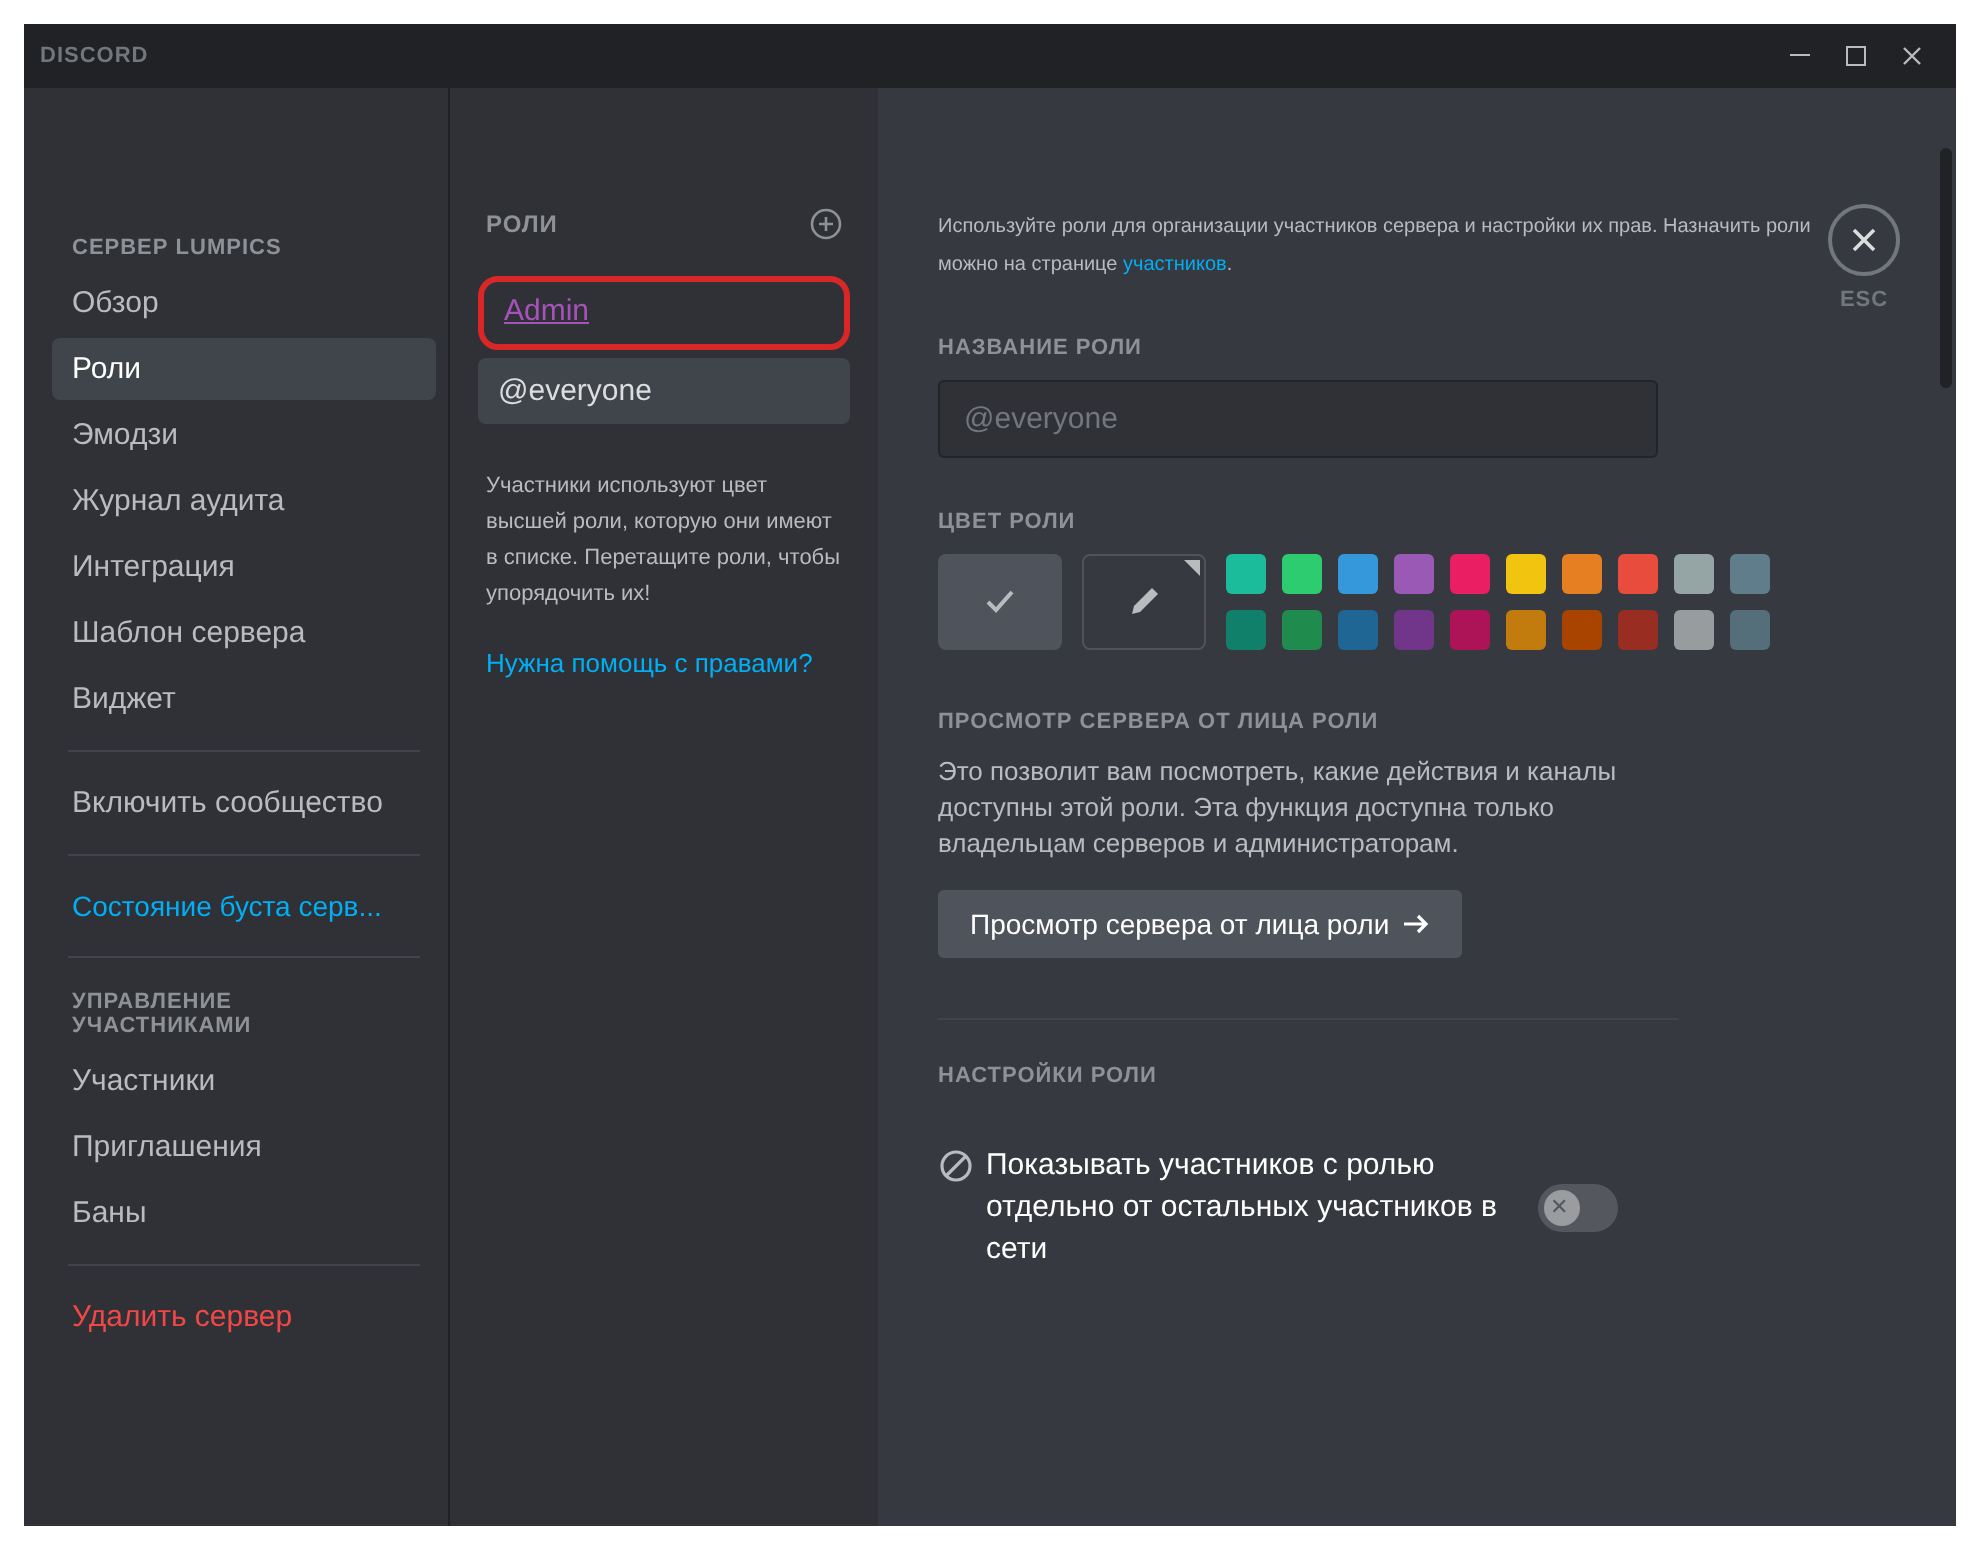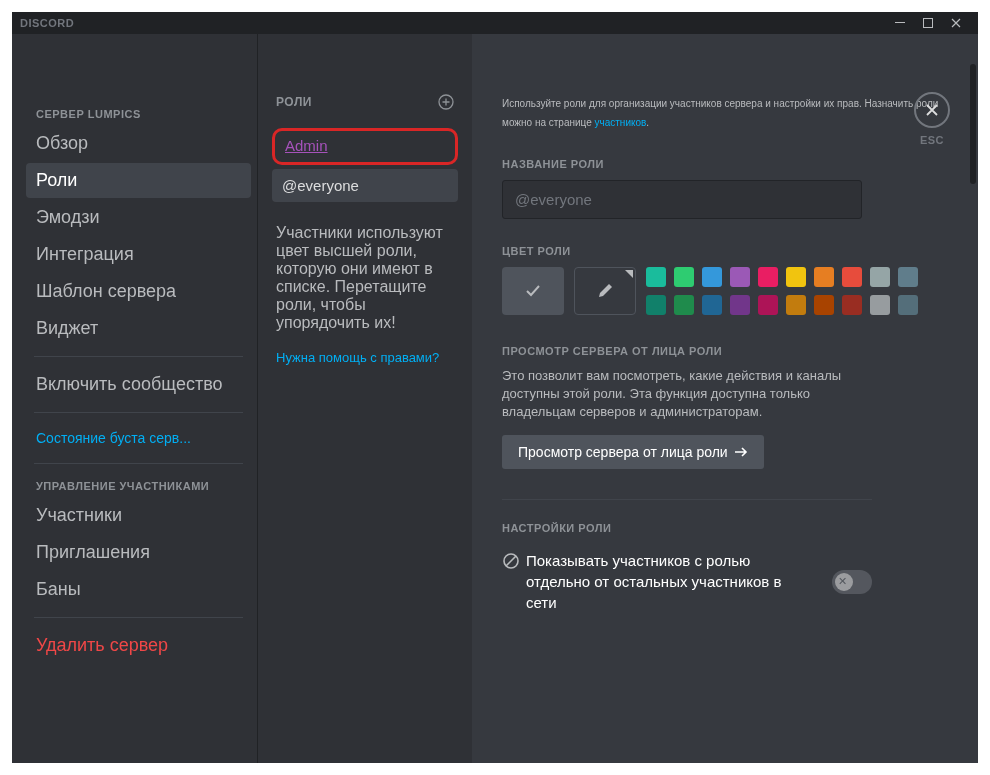--- a/index.html
+++ b/index.html
@@ -1,55 +1,55 @@
 <!DOCTYPE html>
 <html><head>
 <meta charset="utf-8">
 <style>
 * { margin: 0; padding: 0; box-sizing: border-box; font-family: "Whitney", "Helvetica Neue", Helvetica, Arial, sans-serif; }
 body { background: #fff; width: 990px; height: 775px; overflow: hidden; }
 .window { position: absolute; left: 12px; top: 12px; width: 966px; height: 751px; background: #202225; display: flex; flex-direction: column; }
-.titlebar { height: 22px; display: flex; align-items: center; padding: 0 8px; color: #72767d; font-size: 11px; font-weight: 700; letter-spacing: 0.5px; }
+.titlebar { height: 32px; display: flex; align-items: center; padding: 0 8px; color: #72767d; font-size: 11px; font-weight: 700; letter-spacing: 0.5px; }
 .titlebar-spacer { flex: 1; }
 .titlebar-btn { width: 28px; height: 22px; display: flex; align-items: center; justify-content: center; color: #b9bbbe; cursor: pointer; }
 .main { flex: 1; display: flex; background: #36393f; overflow: hidden; }
-.sidebar-left { width: 246px; background: #2f3136; padding: 60px 6px 20px 14px; overflow-y: auto; border-right: 1px solid #202225; }
+.sidebar-left { width: 213px; background: #2f3136; padding: 60px 6px 20px 14px; overflow-y: auto; border-right: 1px solid #202225; }
 .sidebar-category { font-size: 11px; font-weight: 700; color: #8e9297; text-transform: uppercase; letter-spacing: 0.5px; padding: 6px 10px; margin-top: 8px; }
-.sidebar-item { font-size: 18px; color: #b9bbbe; padding: 7px 10px; border-radius: 4px; cursor: pointer; margin-bottom: 2px; }
+.sidebar-item { font-size: 15px; color: #b9bbbe; padding: 7px 10px; border-radius: 4px; cursor: pointer; margin-bottom: 2px; }
 .sidebar-item.selected { background: #40444b; color: #fff; }
 .sidebar-item.link { color: #00aff4; font-size: 14px; }
 .sidebar-item.danger { color: #f04747; }
 .sidebar-sep { height: 1px; background: #40444b; margin: 10px 8px; }
 .roles-col { width: 214px; background: #2f3136; padding: 60px 14px 20px 14px; }
 .roles-header { display: flex; align-items: center; justify-content: space-between; color: #8e9297; font-size: 12px; font-weight: 700; letter-spacing: 0.5px; padding: 0 4px 18px 4px; }
 .role-item { padding: 8px 10px; border-radius: 4px; font-size: 15px; cursor: pointer; margin-bottom: 2px; color: #b9bbbe; }
 .role-item.admin { color: #a652bb; font-weight: 500; }
 .role-item.everyone { background: #40444b; color: #dcddde; }
 .role-admin-highlight { border: 3px solid #d92626; border-radius: 10px; padding: 4px 8px; margin-bottom: 4px; }
-.roles-hint { color: #b9bbbe; font-size: 16px; line-height: 18px; margin-top: 22px; padding: 0 4px; }
+.roles-hint { color: #b9bbbe; font-size: 11px; line-height: 18px; margin-top: 22px; padding: 0 4px; }
 .roles-help { color: #00aff4; font-size: 13px; margin-top: 18px; padding: 0 4px; cursor: pointer; }
 .content { flex: 1; background: #36393f; padding: 60px 30px 20px 30px; position: relative; overflow-y: auto; }
 .content-desc { color: #b9bbbe; font-size: 10px; line-height: 19px; max-width: 440px; }
 .content-desc a { color: #00aff4; text-decoration: none; }
 .section-label { font-size: 11px; font-weight: 700; color: #8e9297; text-transform: uppercase; letter-spacing: 0.5px; margin-top: 26px; margin-bottom: 10px; }
 .text-input { width: 360px; background: #2f3136; border: 1px solid #222428; border-radius: 3px; padding: 10px 12px; color: #dcddde; font-size: 15px; }
 .text-input::placeholder { color: #72767d; }
 .color-row { display: flex; gap: 10px; margin-bottom: 8px; }
 .color-default { width: 62px; height: 48px; background: #4f545c; border-radius: 4px; display: flex; align-items: center; justify-content: center; color: #b9bbbe; cursor: pointer; }
 .color-custom { width: 62px; height: 48px; border: 1px solid #4f545c; border-radius: 4px; display: flex; align-items: center; justify-content: center; color: #b9bbbe; cursor: pointer; position: relative; }
 .color-custom::after { content: ""; position: absolute; top: 2px; right: 2px; width: 0; height: 0; border-style: solid; border-width: 0 8px 8px 0; border-color: transparent #b9bbbe transparent transparent; }
 .swatch-grid { display: flex; flex-direction: column; gap: 8px; }
 .swatch-row { display: flex; gap: 8px; }
 .swatch { width: 20px; height: 20px; border-radius: 3px; cursor: pointer; }
 .view-box { margin-top: 30px; }
 .view-title { font-size: 11px; font-weight: 700; color: #8e9297; text-transform: uppercase; letter-spacing: 0.5px; margin-bottom: 10px; }
 .view-desc { color: #b9bbbe; font-size: 13px; line-height: 18px; max-width: 360px; margin-bottom: 14px; }
 .view-btn { background: #4f545c; color: #fff; font-size: 14px; padding: 9px 16px; border: none; border-radius: 3px; cursor: pointer; display: inline-flex; align-items: center; gap: 6px; }
 .divider { height: 1px; background: #40444b; margin: 30px 0 0 0; max-width: 370px; }
-.setting-row { display: flex; align-items: center; justify-content: space-between; max-width: 370px; margin-top: 16px; }
+.setting-row { display: flex; align-items: center; justify-content: flex-start; max-width: 370px; margin-top: 28px; }
 .setting-label { color: #fff; font-size: 15px; font-weight: 500; line-height: 21px; max-width: 300px; display: flex; align-items: flex-start; gap: 6px; }
 .toggle { width: 40px; height: 24px; background: #72767d; border-radius: 12px; position: relative; cursor: pointer; opacity: 0.5; flex-shrink: 0; }
 .toggle::after { content: ""; position: absolute; width: 18px; height: 18px; background: #fff; border-radius: 50%; top: 3px; left: 3px; display: flex; align-items: center; justify-content: center; }
 .toggle-x { position: absolute; left: 6px; top: 5px; color: #72767d; font-size: 11px; z-index: 1; }
 .esc-btn { position: absolute; top: 58px; right: 28px; display: flex; flex-direction: column; align-items: center; gap: 6px; cursor: pointer; }
 .esc-circle { width: 36px; height: 36px; border: 2px solid #72767d; border-radius: 50%; display: flex; align-items: center; justify-content: center; color: #dcddde; }
 .esc-label { font-size: 11px; color: #72767d; font-weight: 600; letter-spacing: 0.5px; }
 .scroll-track { position: absolute; right: 2px; top: 30px; width: 6px; height: 700px; }
 .scroll-thumb { width: 6px; height: 120px; background: #202225; border-radius: 3px; }
 svg { display: block; }
@@ -77,20 +77,21 @@
         </svg>
       </div>
   </div>
 
   <div class="main">
     <div class="sidebar-left">
       <div class="sidebar-category">СЕРВЕР LUMPICS</div>
       <div class="sidebar-item">Обзор</div>
       <div class="sidebar-item selected">Роли</div>
       <div class="sidebar-item">Эмодзи</div>
+      <div class="sidebar-item">Журнал аудита</div>
       <div class="sidebar-item">Интеграция</div>
       <div class="sidebar-item">Шаблон сервера</div>
       <div class="sidebar-item">Виджет</div>
       <div class="sidebar-sep"></div>
       <div class="sidebar-item">Включить сообщество</div>
       <div class="sidebar-sep"></div>
       <div class="sidebar-item link">Состояние буста серв...</div>
       <div class="sidebar-sep"></div>
       <div class="sidebar-category">УПРАВЛЕНИЕ УЧАСТНИКАМИ</div>
       <div class="sidebar-item">Участники</div>

